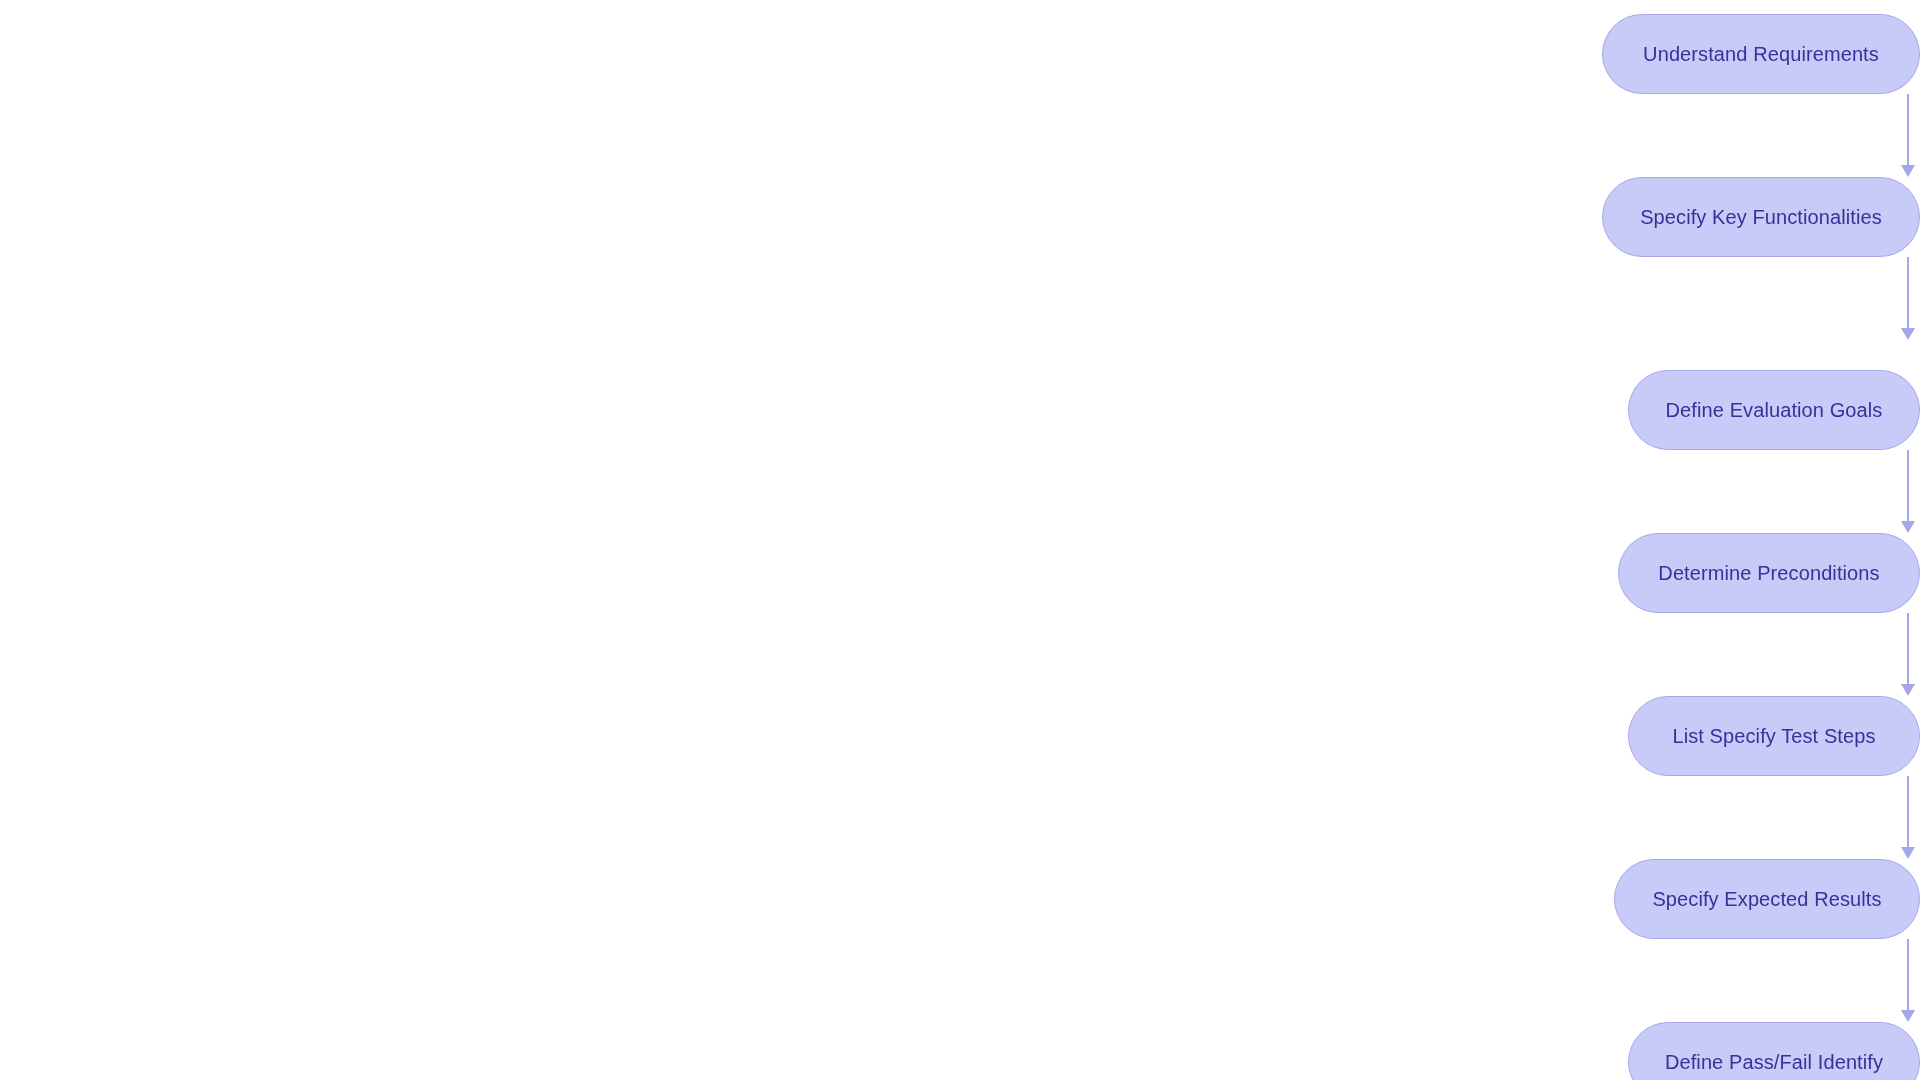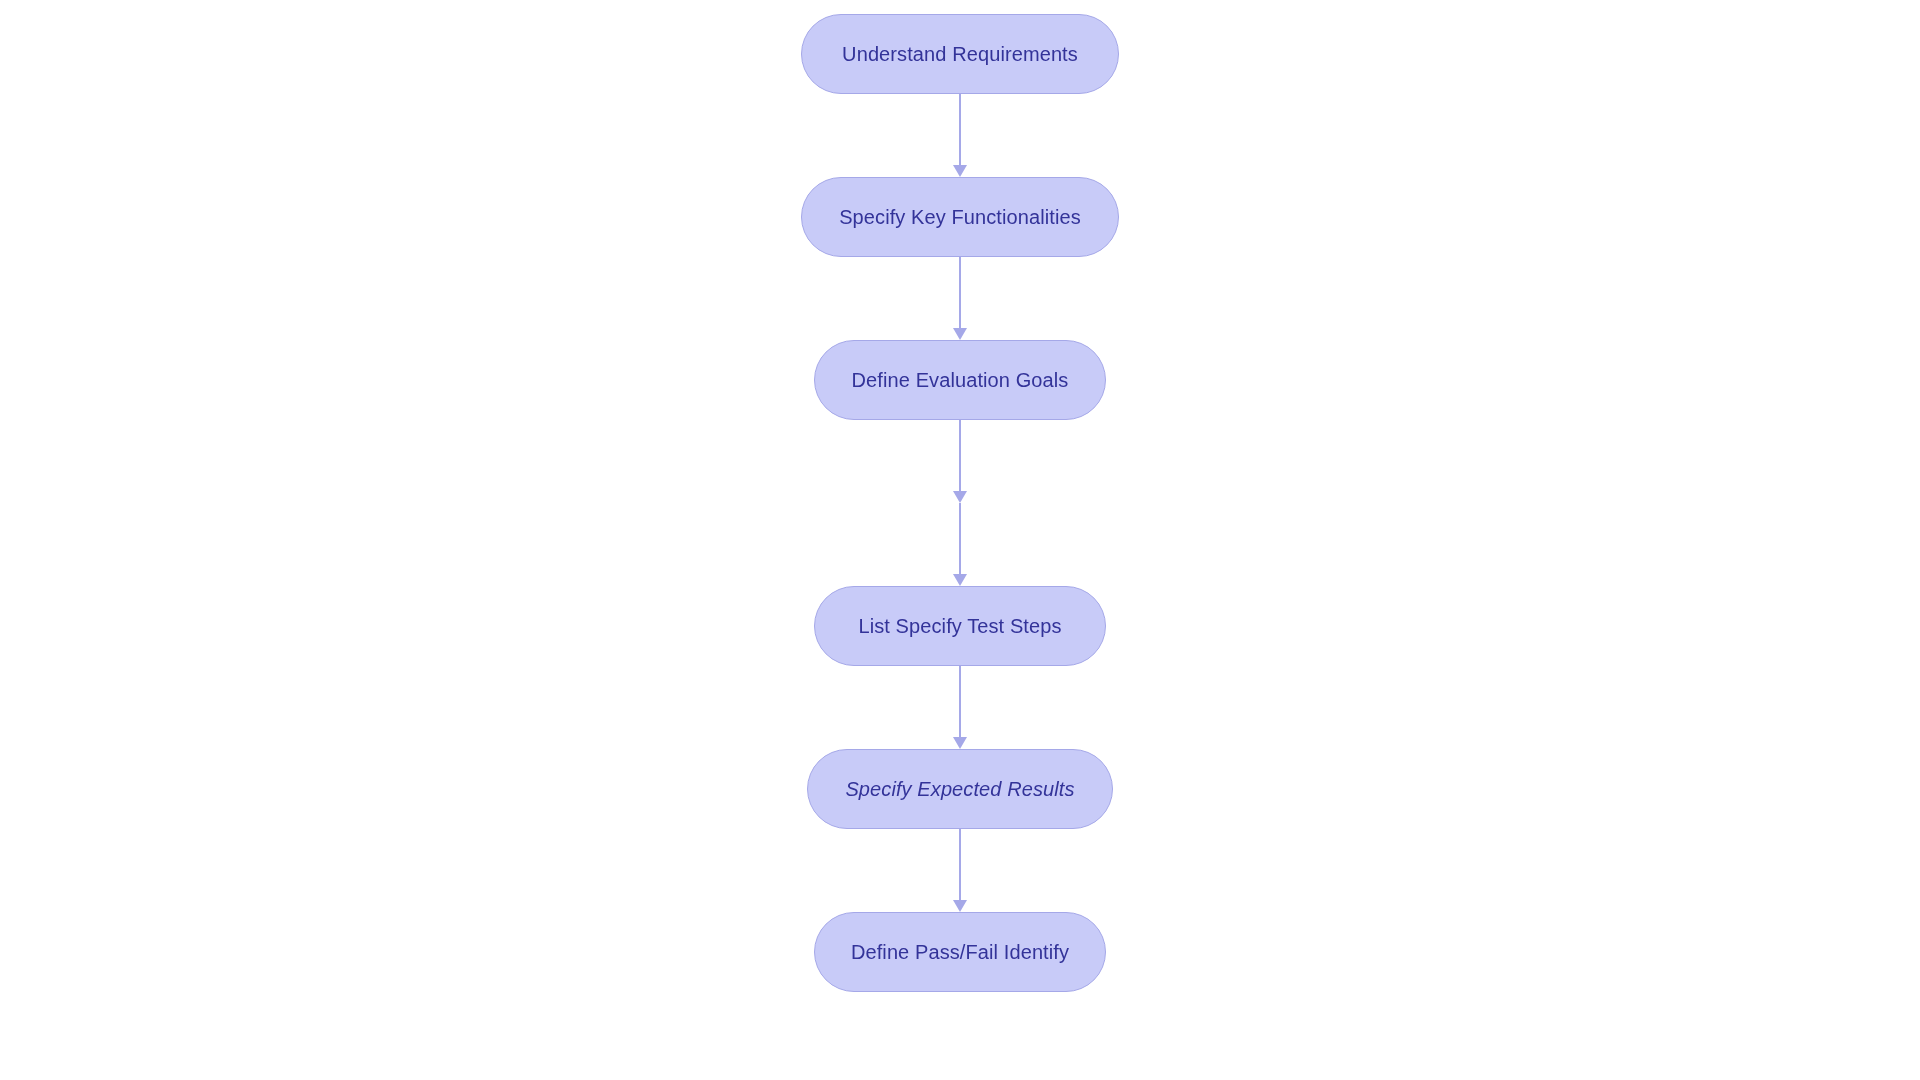--- a/index.html
+++ b/index.html
@@ -23,21 +23,21 @@
   }
 
   .flow-column {
     position: absolute;
     left: 0;
     top: 0;
     width: 1920px;
     height: 1080px;
     display: flex;
     flex-direction: column;
-    align-items: center;
+    align-items: flex-end;
     justify-content: flex-start;
     padding-top: 14px;
     box-sizing: border-box;
   }
 
   .node {
     position: relative;
     box-sizing: border-box;
     height: 80px;
     background: #c8cbf8;
@@ -103,45 +103,48 @@
 
     <div class="node" style="width:318px;">
       <span class="node-label">Specify Key Functionalities</span>
     </div>
 
     <div class="connector">
       <div class="conn-line"></div>
       <div class="conn-head"></div>
     </div>
 
-    <div class="node" style="width:292px;">
+    <div class="node" style="width:292px;margin-top:30px;">
       <span class="node-label">Define Evaluation Goals</span>
     </div>
 
     <div class="connector">
       <div class="conn-line"></div>
       <div class="conn-head"></div>
     </div>
 
+    <div class="node" style="width:302px;">
+      <span class="node-label">Determine Preconditions</span>
+    </div>
 
     <div class="connector">
       <div class="conn-line"></div>
       <div class="conn-head"></div>
     </div>
 
     <div class="node" style="width:292px;">
       <span class="node-label">List Specify Test Steps</span>
     </div>
 
     <div class="connector">
       <div class="conn-line"></div>
       <div class="conn-head"></div>
     </div>
 
-    <div class="node" style="width:306px;font-style:italic;">
+    <div class="node" style="width:306px;">
       <span class="node-label">Specify Expected Results</span>
     </div>
 
     <div class="connector">
       <div class="conn-line"></div>
       <div class="conn-head"></div>
     </div>
 
     <div class="node" style="width:292px;">
       <span class="node-label">Define Pass/Fail Identify</span>

